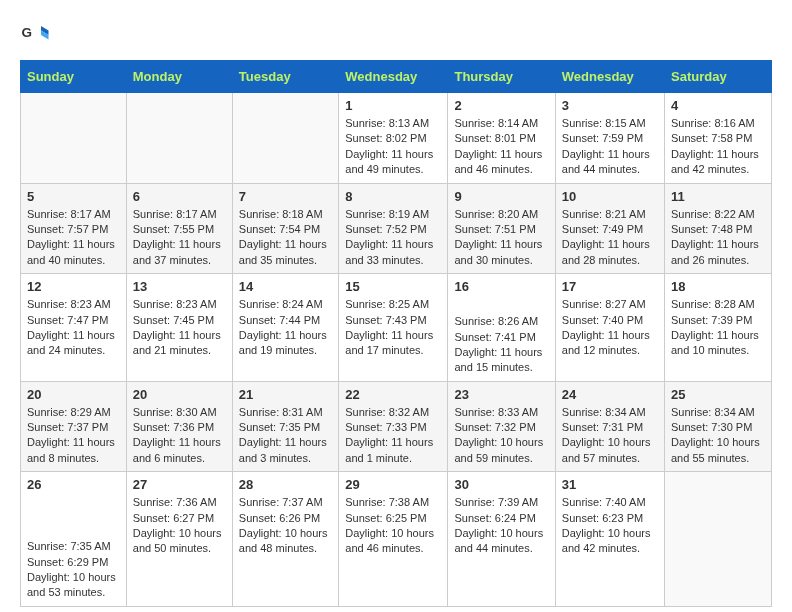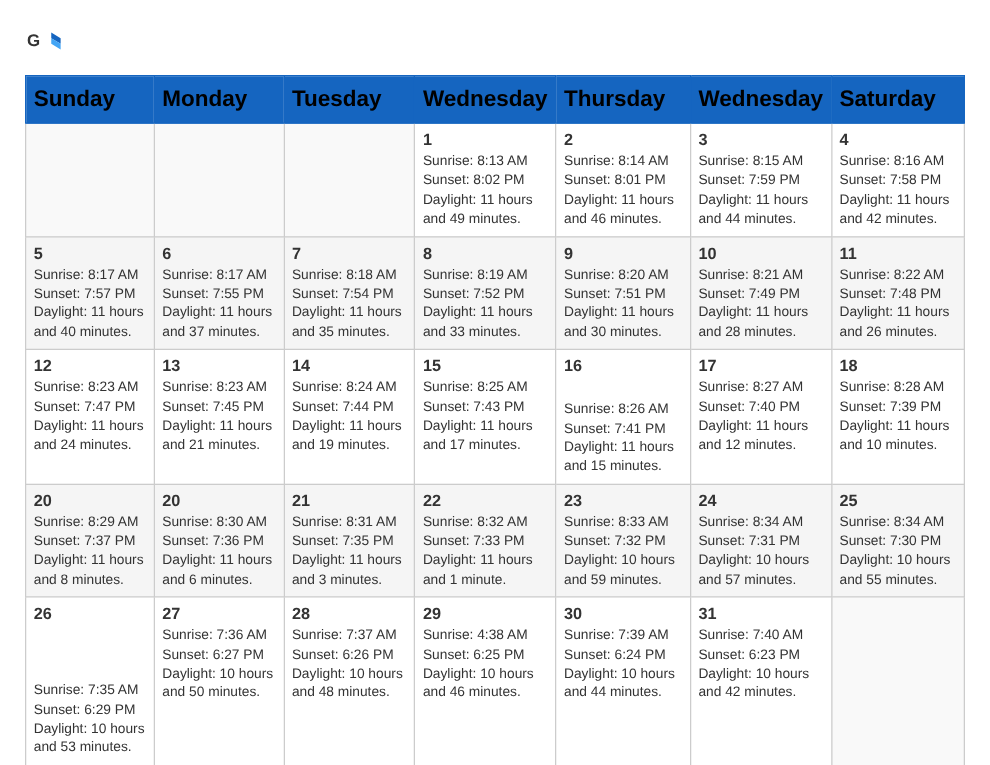--- a/index.html
+++ b/index.html
@@ -44,24 +44,24 @@
       font-size: 16px;
       color: #555;
     }
     table {
       width: 100%;
       border-collapse: collapse;
       font-size: 11px;
     }
     thead tr th {
       background-color: #1565c0;
-      color: #000000;
+      color: #bef264;
       padding: 8px 6px;
       text-align: left;
-      font-size: 18px;
+      font-size: 13px;
       font-weight: bold;
       border: 1px solid #1565c0;
     }
     tbody tr td {
       border: 1px solid #ccc;
       vertical-align: top;
       padding: 5px 6px;
       width: 113px;
       min-height: 80px;
       background: #fff;
@@ -288,21 +288,21 @@
 Daylight: 10 hours and 50 minutes.</div>
         </td>
         <td>
           <div class="day-number">28</div>
           <div class="day-info" style="white-space: pre-line;">Sunrise: 7:37 AM
 Sunset: 6:26 PM
 Daylight: 10 hours and 48 minutes.</div>
         </td>
         <td>
           <div class="day-number">29</div>
-          <div class="day-info" style="white-space: pre-line;">Sunrise: 4:38 AM
+          <div class="day-info" style="white-space: pre-line;">Sunrise: 7:38 AM
 Sunset: 6:25 PM
 Daylight: 10 hours and 46 minutes.</div>
         </td>
         <td>
           <div class="day-number">30</div>
           <div class="day-info" style="white-space: pre-line;">Sunrise: 7:39 AM
 Sunset: 6:24 PM
 Daylight: 10 hours and 44 minutes.</div>
         </td>
         <td>

